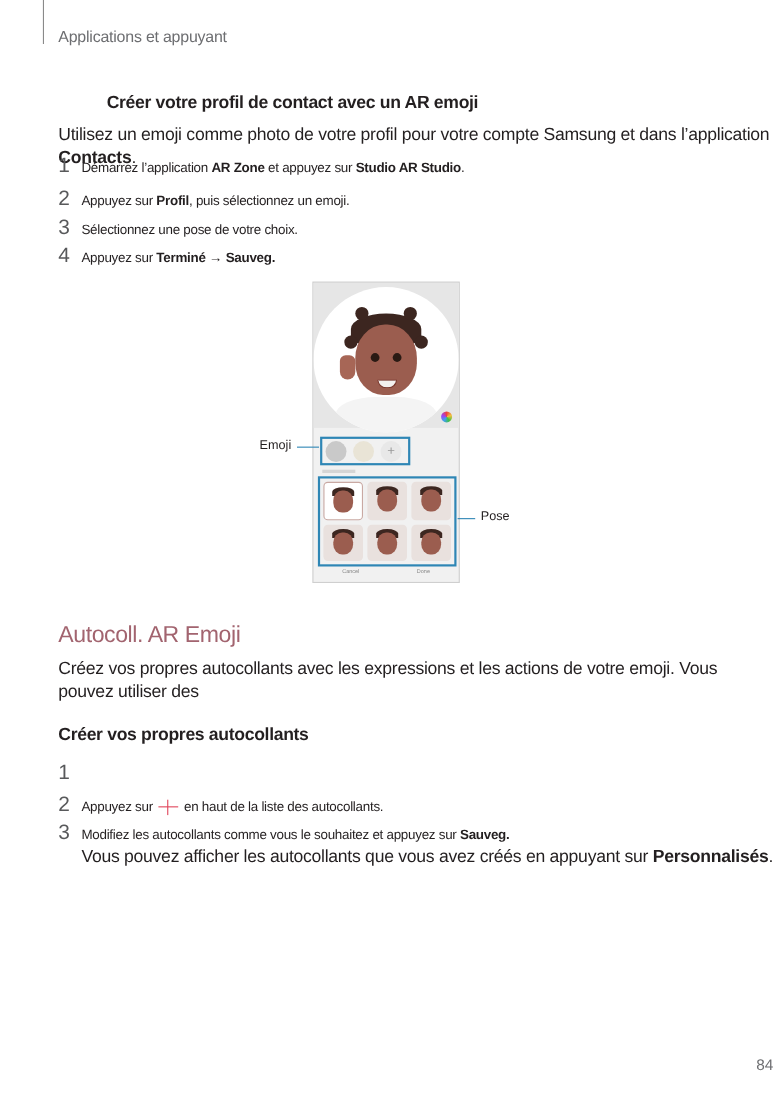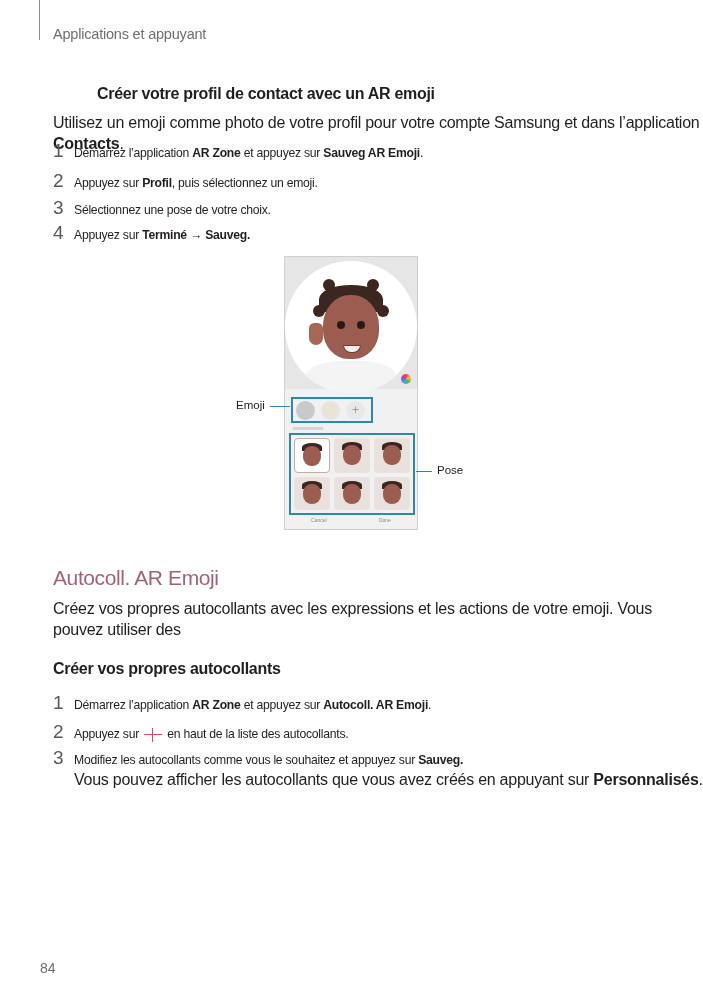--- a/index.html
+++ b/index.html
@@ -9,21 +9,21 @@
   .running-head { position:absolute; left:53px; top:26px; font-size:14.5px; color:#6d6e71; letter-spacing:-0.2px; }
   h2.sub { position:absolute; margin:0; font-size:16px; font-weight:bold; color:#231f20; letter-spacing:-0.3px; }
   p.body { position:absolute; margin:0; font-size:16px; line-height:21px; color:#231f20; letter-spacing:-0.25px; }
   .step { position:absolute; left:53px; font-size:12.2px; color:#231f20; letter-spacing:-0.25px; display:flex; align-items:baseline; }
   .step .num { font-size:19px; color:#58595b; width:21px; display:inline-block; }
   .step b { font-weight:bold; }
   h1.section { position:absolute; left:53px; top:566px; margin:0; font-size:21px; font-weight:normal; color:#a2646f; letter-spacing:-0.4px; }
   .plus { display:inline-block; position:relative; width:20px; height:14px; vertical-align:middle; margin:0 1px; }
   .plus::before { content:""; position:absolute; left:1px; right:1px; top:6px; height:1px; background:#e0455b; }
   .plus::after { content:""; position:absolute; left:9px; top:0; bottom:0; width:1px; background:#e0455b; }
-  .page-num { position:absolute; left:0; right:0; top:960px; text-align:left; font-size:14px; color:#6d6e71;padding-left:40px; }
+  .page-num { position:absolute; left:0; right:0; top:960px; text-align:right; font-size:14px; color:#6d6e71;padding-left:40px; }
 
   
   .phone { position:absolute; left:284px; top:256px; width:134px; height:274px; border:1px solid #cfcfcf; background:#f1f1f1; box-sizing:border-box; overflow:hidden; }
   .preview { position:absolute; left:0; top:0; width:132px; height:132px; background:#e6e6e6; }
   .preview-circle { position:absolute; left:0px; top:4px; width:132px; height:132px; border-radius:50%; background:#fff; overflow:hidden; }
   .face { position:absolute; left:38px; top:34px; width:56px; height:64px; border-radius:48% 48% 45% 45%; background:#9b5d4f; }
   .hair { position:absolute; left:34px; top:24px; width:64px; height:28px; border-radius:50% 50% 20% 20%; background:#3c2620; }
   .bun { position:absolute; width:12px; height:12px; border-radius:50%; background:#3c2620; }
   .eye { position:absolute; width:8px; height:8px; border-radius:50%; background:#2a1a14; top:60px; }
   .mouth { position:absolute; left:58px; top:84px; width:16px; height:6px; border-radius:0 0 8px 8px; background:#f3f0ee; border:1px solid #7a3a30; }
@@ -52,21 +52,21 @@
 
 <div class="vline"></div>
 <div class="running-head">Applications et appuyant</div>
 
 <h2 class="sub" style="left:53px; top:85px;margin-left:44px;">Créer votre profil de contact avec un AR emoji</h2>
 <p class="body" style="left:53px; top:112px;"><span>Utilisez un emoji comme photo de votre profil pour votre compte Samsung et dans l’application </span><b>Contacts</b><span>.</span></p>
 
 <div id="steps1">
     <div class="step" style="top: 140px;">
       <span class="num">1</span>
-      <span><span>Démarrez l’application </span><b>AR Zone</b><span> et appuyez sur </span><b>Sauveg AR Emoji</b><span>.</span></span>
+      <span><span>Démarrez l’application </span><b>AR Zone</b><span> et appuyez sur </span><b>Studio AR Studio</b><span>.</span></span>
     </div>
     <div class="step" style="top: 170px;">
       <span class="num">2</span>
       <span><span>Appuyez sur </span><b>Profil</b><span>, puis sélectionnez un emoji.</span></span>
     </div>
     <div class="step" style="top: 197px;">
       <span class="num">3</span>
       <span><span>Sélectionnez une pose de votre choix.</span></span>
     </div>
     <div class="step" style="top: 222px;">
@@ -135,21 +135,20 @@
 <div class="callout-label" style="left:437px; top:464px;">Pose</div>
 
 <h1 class="section">Autocoll. AR Emoji</h1>
 <p class="body" style="left:53px; top:598px;"><span>Créez vos propres autocollants avec les expressions et les actions de votre emoji. Vous pouvez utiliser des</span><br></p>
 
 <h2 class="sub" style="left:53px; top:660px;">Créer vos propres autocollants</h2>
 
 <div id="steps2">
     <div class="step" style="top: 692px;">
       <span class="num">1</span>
-      <span><span>Démarrez l’application </span><b>AR Zone</b><span> et appuyez sur </span><b>Autocoll. AR Emoji</b><span>.</span></span>
     </div>
     <div class="step" style="top: 721px;">
       <span class="num">2</span>
       <span><span>Appuyez sur </span><span class="plus"></span><span> en haut de la liste des autocollants.</span></span>
     </div>
     <div class="step" style="top: 747px;">
       <span class="num">3</span>
       <span><span>Modifiez les autocollants comme vous le souhaitez et appuyez sur </span><b>Sauveg.</b></span>
     </div>
   </div>

